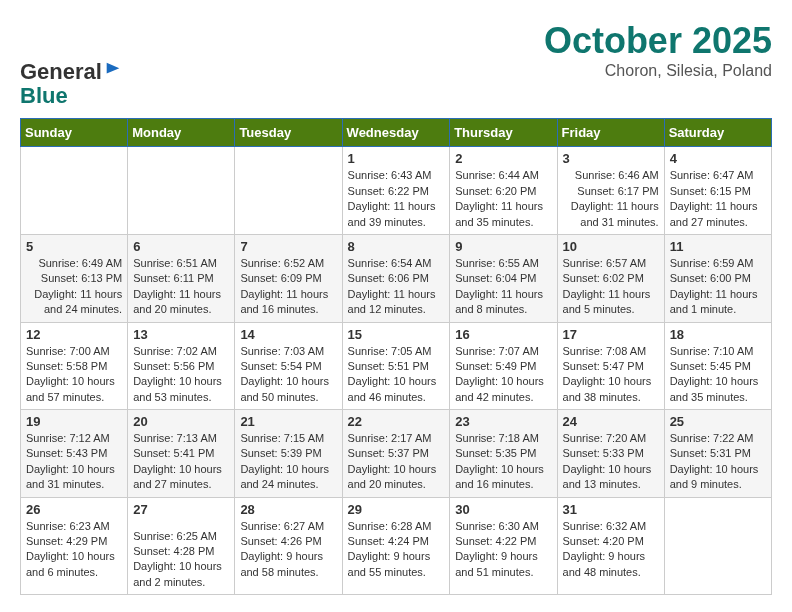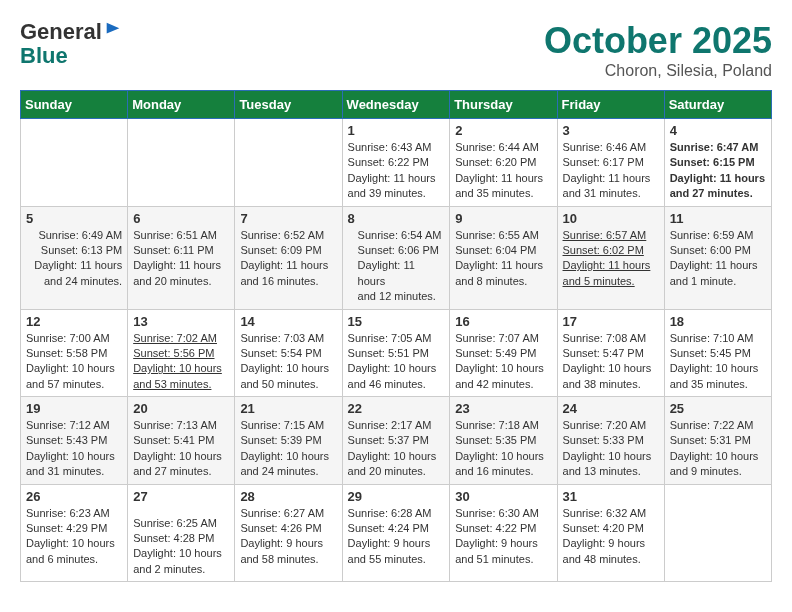--- a/index.html
+++ b/index.html
@@ -12,20 +12,21 @@
     }
     .header {
       display: flex;
       justify-content: space-between;
       align-items: flex-start;
       margin-bottom: 10px;
     }
     .logo {
       display: flex;
       align-items: center;
+      margin-top: 40px;
     }
     .logo-text {
       font-size: 22px;
       font-weight: bold;
       line-height: 1.1;
     }
     .logo-general { color: #333; }
     .logo-blue { color: #0f766e; }
     .logo-icon {
       width: 18px;
@@ -43,21 +44,21 @@
     .location {
       font-size: 16px;
       color: #555;
     }
     .calendar {
       width: 100%;
       border-collapse: collapse;
       border: 1px solid #ccc;
     }
     .calendar th {
-      background: #15803d;
+      background: #4d7c0f;
       color: #fff;
       font-size: 13px;
       font-weight: bold;
       padding: 6px 4px;
       text-align: left;
       border: 1px solid #2a6db5;
     }
     .calendar td {
       border: 1px solid #ccc;
       vertical-align: top;
@@ -132,28 +133,28 @@
         </td>
         <td>
           <div class="day-num">2</div>
           <div class="day-info" style="white-space: pre-line;">Sunrise: 6:44 AM
 Sunset: 6:20 PM
 Daylight: 11 hours
 and 35 minutes.</div>
         </td>
         <td>
           <div class="day-num">3</div>
-          <div class="day-info" style="white-space: pre-line;">Sunrise: 6:46 AM
+          <div class="day-info" style="white-space: pre-line; text-align: right;">Sunrise: 6:46 AM
 Sunset: 6:17 PM
 Daylight: 11 hours
 and 31 minutes.</div>
         </td>
         <td>
           <div class="day-num">4</div>
-          <div class="day-info" style="white-space: pre-line; font-weight: bold;">Sunrise: 6:47 AM
+          <div class="day-info" style="white-space: pre-line;">Sunrise: 6:47 AM
 Sunset: 6:15 PM
 Daylight: 11 hours
 and 27 minutes.</div>
         </td>
       </tr>
       <tr>
         <td>
           <div class="day-num">5</div>
           <div class="day-info" style="white-space: pre-line; text-align: right;">Sunrise: 6:49 AM
 Sunset: 6:13 PM
@@ -169,35 +170,35 @@
         </td>
         <td>
           <div class="day-num">7</div>
           <div class="day-info" style="white-space: pre-line;">Sunrise: 6:52 AM
 Sunset: 6:09 PM
 Daylight: 11 hours
 and 16 minutes.</div>
         </td>
         <td>
           <div class="day-num">8</div>
-          <div class="day-info" style="white-space: pre-line; margin-left: 10px;">Sunrise: 6:54 AM
+          <div class="day-info" style="white-space: pre-line;">Sunrise: 6:54 AM
 Sunset: 6:06 PM
 Daylight: 11 hours
 and 12 minutes.</div>
         </td>
         <td>
           <div class="day-num">9</div>
           <div class="day-info" style="white-space: pre-line;">Sunrise: 6:55 AM
 Sunset: 6:04 PM
 Daylight: 11 hours
 and 8 minutes.</div>
         </td>
         <td>
           <div class="day-num">10</div>
-          <div class="day-info" style="white-space: pre-line; text-decoration: underline;">Sunrise: 6:57 AM
+          <div class="day-info" style="white-space: pre-line;">Sunrise: 6:57 AM
 Sunset: 6:02 PM
 Daylight: 11 hours
 and 5 minutes.</div>
         </td>
         <td>
           <div class="day-num">11</div>
           <div class="day-info" style="white-space: pre-line;">Sunrise: 6:59 AM
 Sunset: 6:00 PM
 Daylight: 11 hours
 and 1 minute.</div>
@@ -206,21 +207,21 @@
       <tr>
         <td>
           <div class="day-num">12</div>
           <div class="day-info" style="white-space: pre-line;">Sunrise: 7:00 AM
 Sunset: 5:58 PM
 Daylight: 10 hours
 and 57 minutes.</div>
         </td>
         <td>
           <div class="day-num">13</div>
-          <div class="day-info" style="white-space: pre-line; text-decoration: underline;">Sunrise: 7:02 AM
+          <div class="day-info" style="white-space: pre-line;">Sunrise: 7:02 AM
 Sunset: 5:56 PM
 Daylight: 10 hours
 and 53 minutes.</div>
         </td>
         <td>
           <div class="day-num">14</div>
           <div class="day-info" style="white-space: pre-line;">Sunrise: 7:03 AM
 Sunset: 5:54 PM
 Daylight: 10 hours
 and 50 minutes.</div>

